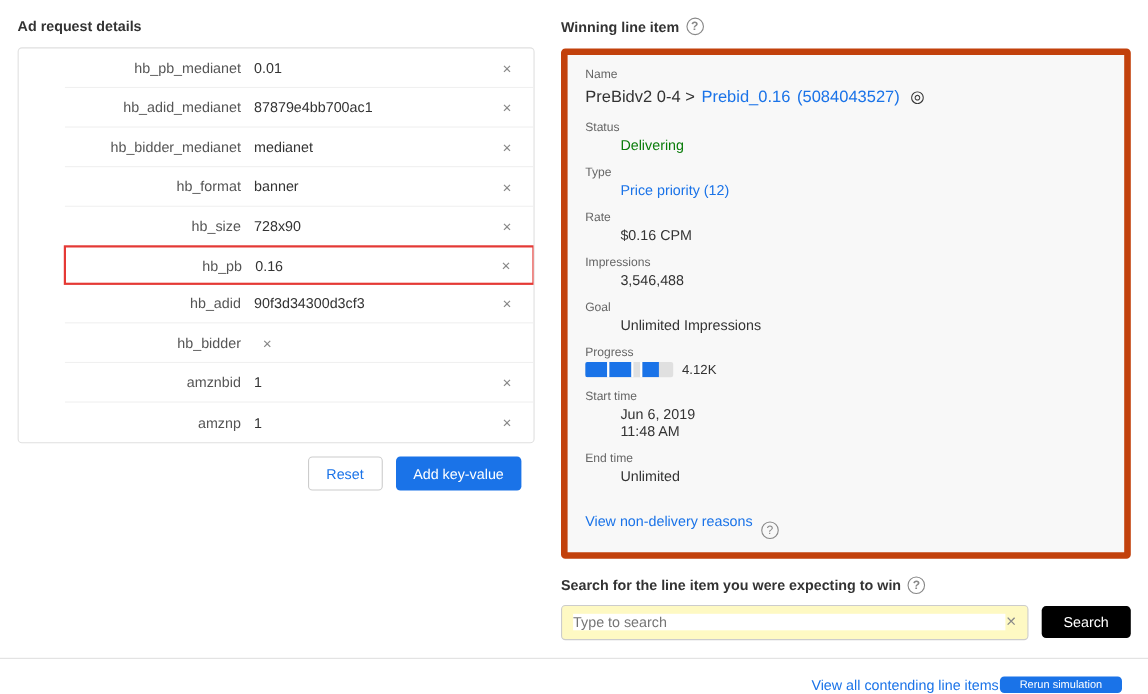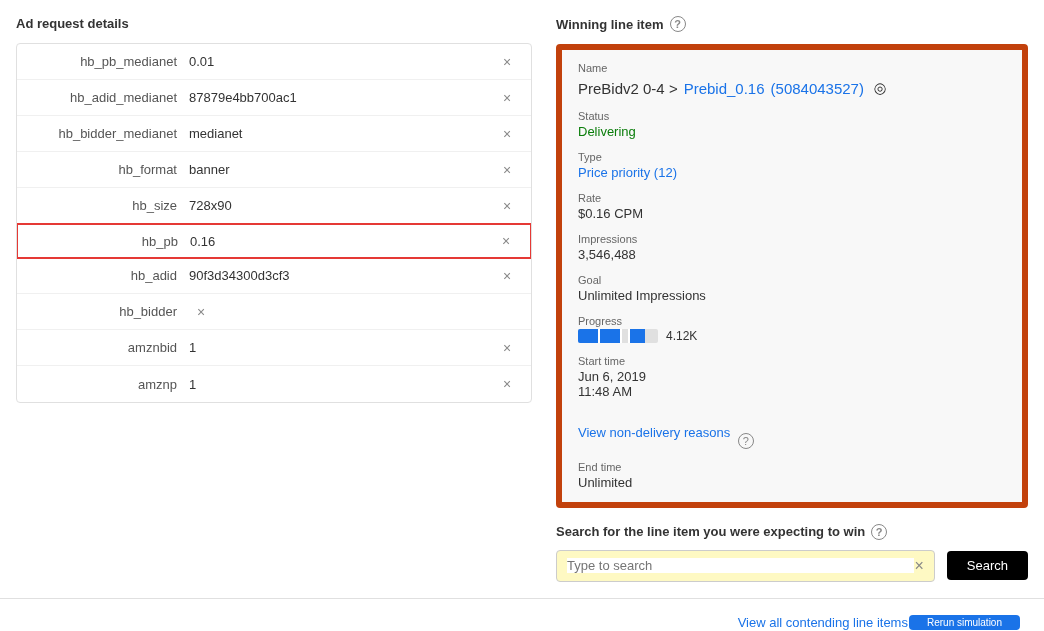--- a/index.html
+++ b/index.html
@@ -10,21 +10,21 @@
       color: #333;
     }
     .main-container {
       display: flex;
       padding: 16px;
       gap: 24px;
       min-height: 560px;
     }
     
     .left-panel {
-      width: 516px;
+      width: 470px;
       flex-shrink: 0;
     }
     .section-title {
       font-size: 13px;
       font-weight: 600;
       color: #333;
       margin-bottom: 12px;
     }
     .kv-table {
       border: 1px solid #e0e0e0;
@@ -152,20 +152,21 @@
     }
     .info-cell {}
     .info-label {
       font-size: 11px;
       color: #666;
       margin-bottom: 2px;
     }
     .info-value {
       font-size: 13px;
       color: #333;
+      margin-left: 32px;
     }
     .status-delivering {
       color: #0a7d0a;
       font-weight: 500;
     }
     .type-link {
       color: #1a73e8;
       text-decoration: none;
     }
     .progress-bar-container {
@@ -267,20 +268,21 @@
       border: none;
       color: #fff;
       padding: 2px 18px;
       border-radius: 4px;
       cursor: pointer;
       font-size: 10px;
     }
     .scroll-area {
       max-height: 440px;
       overflow-y: auto;
+      padding-left: 42px;
     }
     .scroll-area::-webkit-scrollbar {
       width: 6px;
     }
     .scroll-area::-webkit-scrollbar-thumb {
       background: #ccc;
       border-radius: 3px;
     }
   </style>
 </head>
@@ -335,20 +337,24 @@
     <span class="kv-key">amznbid</span>
     <span class="kv-value">1</span>
     <span class="kv-remove">×</span>
   </div>
         <div class="kv-row">
     <span class="kv-key">amznp</span>
     <span class="kv-value">1</span>
     <span class="kv-remove">×</span>
   </div>
       </div>
+    <div class="kv-actions">
+      <button class="btn-reset">Reset</button>
+      <button class="btn-add">Add key-value</button>
+    </div>
   </div>
 
   <div class="right-panel">
     <div class="winning-title">
       <span>Winning line item</span>
       <span class="help-icon">
         <span>?</span>
       </span>
     </div>
 
@@ -400,26 +406,26 @@
             <span style="font-size:12px;color:#333">4.12K</span>
           </div>
         </div>
 
         <div class="info-cell">
           <div class="info-label">Start time</div>
           <div class="info-value" style="white-space:pre-line">Jun 6, 2019
 11:48 AM</div>
         </div>
         <div class="info-cell">
+          <div class="info-label">End time</div>
+          <div class="info-value">Unlimited</div>
+        </div>
+        <div class="info-cell">
           <a href="#" class="view-non-delivery" style="margin-top:14px;display:inline-block">View non-delivery reasons</a>
           <span class="help-icon" style="display:inline-flex;margin-left:4px;margin-top:14px;vertical-align:middle">?</span>
-        </div>
-        <div class="info-cell">
-          <div class="info-label">End time</div>
-          <div class="info-value">Unlimited</div>
         </div>
       </div>
     </div>
 
     <div class="search-section">
       <div class="search-label">
         <span>Search for the line item you were expecting to win</span>
         <span class="help-icon">?</span>
       </div>
       <div class="search-row">

